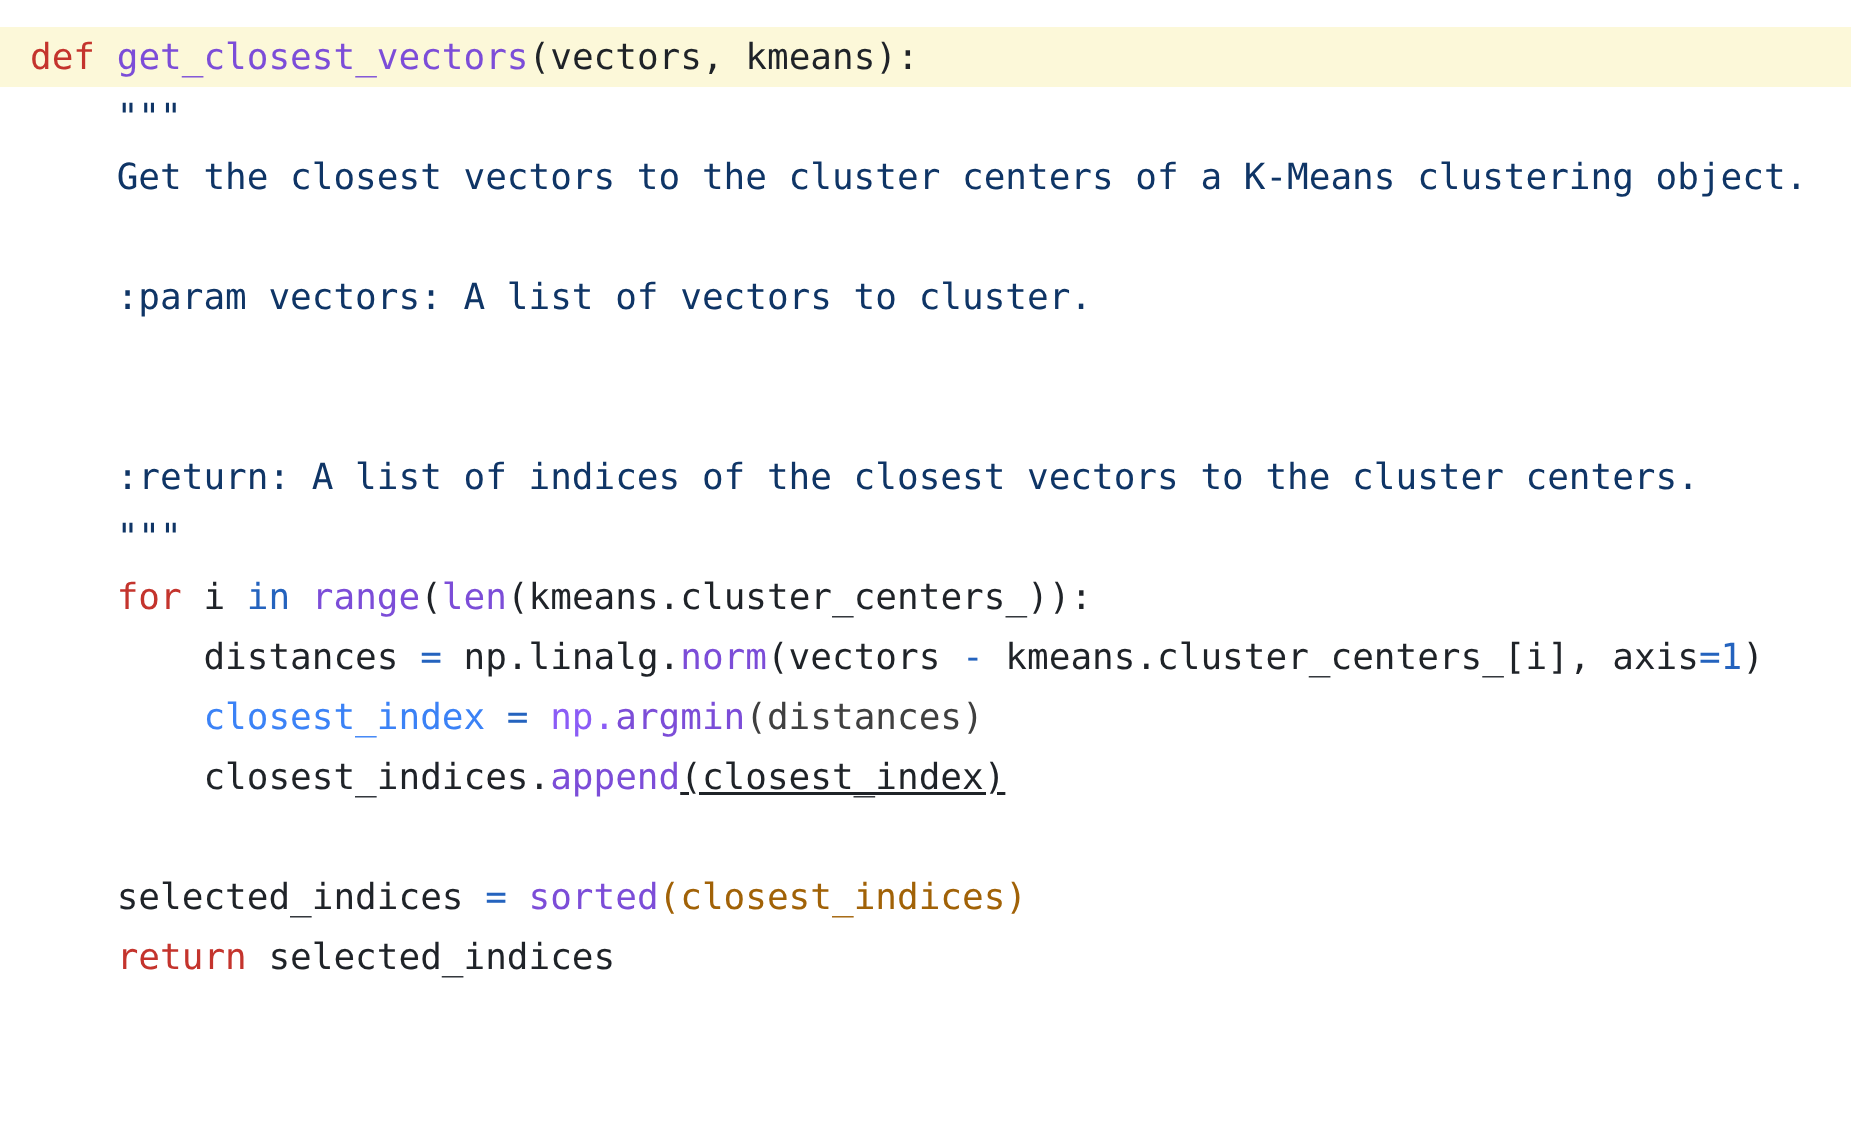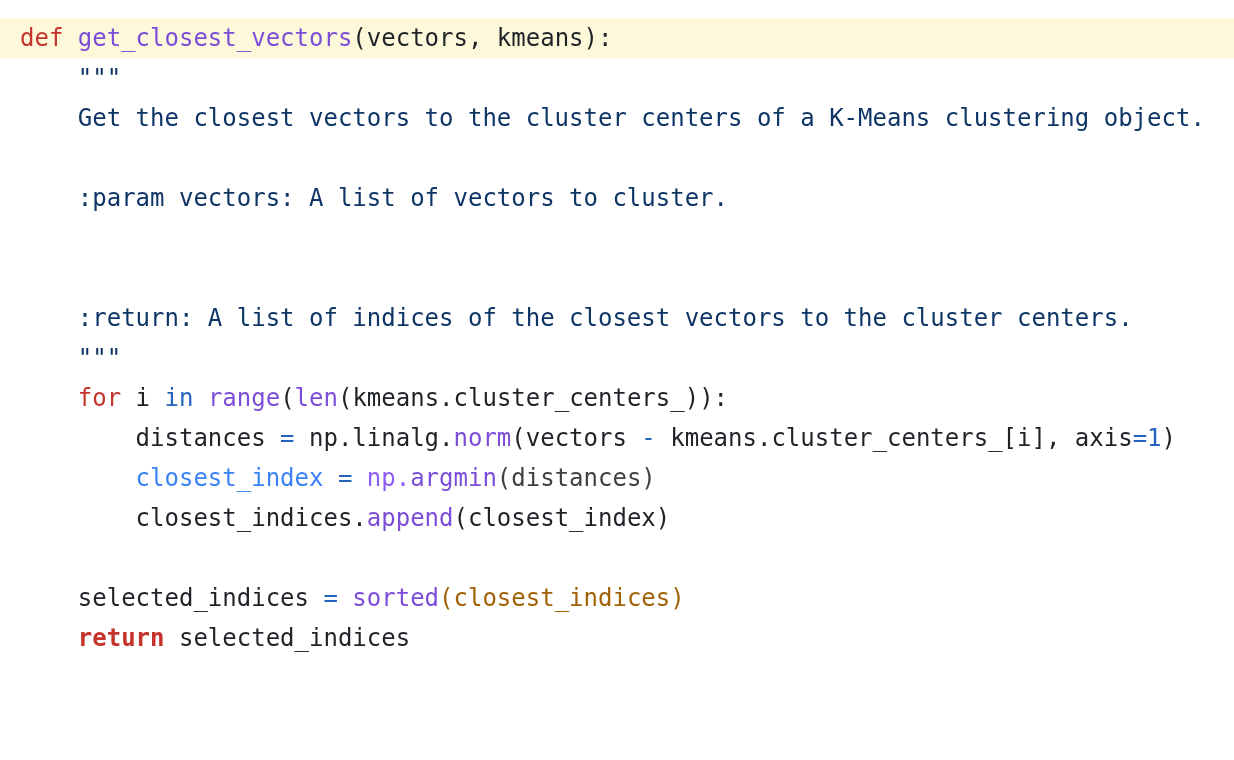--- a/index.html
+++ b/index.html
@@ -40,17 +40,17 @@
     <div class="code-line"><span class="tok" style="color: rgb(15, 53, 102);">    Get the closest vectors to the cluster centers of a K-Means clustering object.</span></div>
     <div class="code-line">&nbsp;</div>
     <div class="code-line"><span class="tok" style="color: rgb(15, 53, 102);">    :param vectors: A list of vectors to cluster.</span></div>
     <div class="code-line">&nbsp;</div>
     <div class="code-line">&nbsp;</div>
     <div class="code-line"><span class="tok" style="color: rgb(15, 53, 102);">    :return: A list of indices of the closest vectors to the cluster centers.</span></div>
     <div class="code-line"><span class="tok" style="color: rgb(15, 53, 102);">    """</span></div>
     <div class="code-line"><span class="tok" style="color: rgb(31, 35, 40);">    </span><span class="tok" style="color: rgb(196, 52, 45);">for</span><span class="tok" style="color: rgb(31, 35, 40);"> i </span><span class="tok" style="color: rgb(36, 99, 190);">in</span><span class="tok" style="color: rgb(31, 35, 40);"> </span><span class="tok" style="color: rgb(124, 77, 216);">range</span><span class="tok" style="color: rgb(31, 35, 40);">(</span><span class="tok" style="color: rgb(124, 77, 216);">len</span><span class="tok" style="color: rgb(31, 35, 40);">(kmeans.cluster_centers_)):</span></div>
     <div class="code-line"><span class="tok" style="color: rgb(31, 35, 40);">        distances </span><span class="tok" style="color: rgb(36, 99, 190);">=</span><span class="tok" style="color: rgb(31, 35, 40);"> np.linalg.</span><span class="tok" style="color: rgb(124, 77, 216);">norm</span><span class="tok" style="color: rgb(31, 35, 40);">(vectors </span><span class="tok" style="color: rgb(36, 99, 190);">-</span><span class="tok" style="color: rgb(31, 35, 40);"> kmeans.cluster_centers_[i], axis</span><span class="tok" style="color: rgb(36, 99, 190);">=1</span><span class="tok" style="color: rgb(31, 35, 40);">)</span></div>
     <div class="code-line"><span class="tok" style="color: #3b82f6;">        closest_index </span><span class="tok" style="color: rgb(36, 99, 190);">=</span><span class="tok" style="color: #8b5cf6;"> np.</span><span class="tok" style="color: rgb(124, 77, 216);">argmin</span><span class="tok" style="color: #404040;">(distances)</span></div>
-    <div class="code-line"><span class="tok" style="color: rgb(31, 35, 40);">        closest_indices.</span><span class="tok" style="color: rgb(124, 77, 216);">append</span><span class="tok" style="color: rgb(31, 35, 40);">(closest_index)</span></div>
+    <div class="code-line"><span class="tok" style="color: rgb(31, 35, 40);">        closest_indices.</span><span class="tok" style="color: rgb(124, 77, 216);">append</span><span class="tok" style="color: rgb(31, 35, 40); text-decoration: underline;">(closest_index)</span></div>
     <div class="code-line">&nbsp;</div>
     <div class="code-line"><span class="tok" style="color: rgb(31, 35, 40);">    selected_indices </span><span class="tok" style="color: rgb(36, 99, 190);">=</span><span class="tok" style="color: rgb(31, 35, 40);"> </span><span class="tok" style="color: rgb(124, 77, 216);">sorted</span><span class="tok" style="color: #a16207; margin-top: 12px;">(closest_indices)</span></div>
-    <div class="code-line"><span class="tok" style="color: rgb(31, 35, 40);">    </span><span class="tok" style="color: rgb(196, 52, 45); font-weight: bold;">return</span><span class="tok" style="color: rgb(31, 35, 40);"> selected_indices</span></div>
+    <div class="code-line"><span class="tok" style="color: rgb(31, 35, 40);">    </span><span class="tok" style="color: rgb(196, 52, 45);">return</span><span class="tok" style="color: rgb(31, 35, 40);"> selected_indices</span></div>
   </div>
 
 </body></html>

